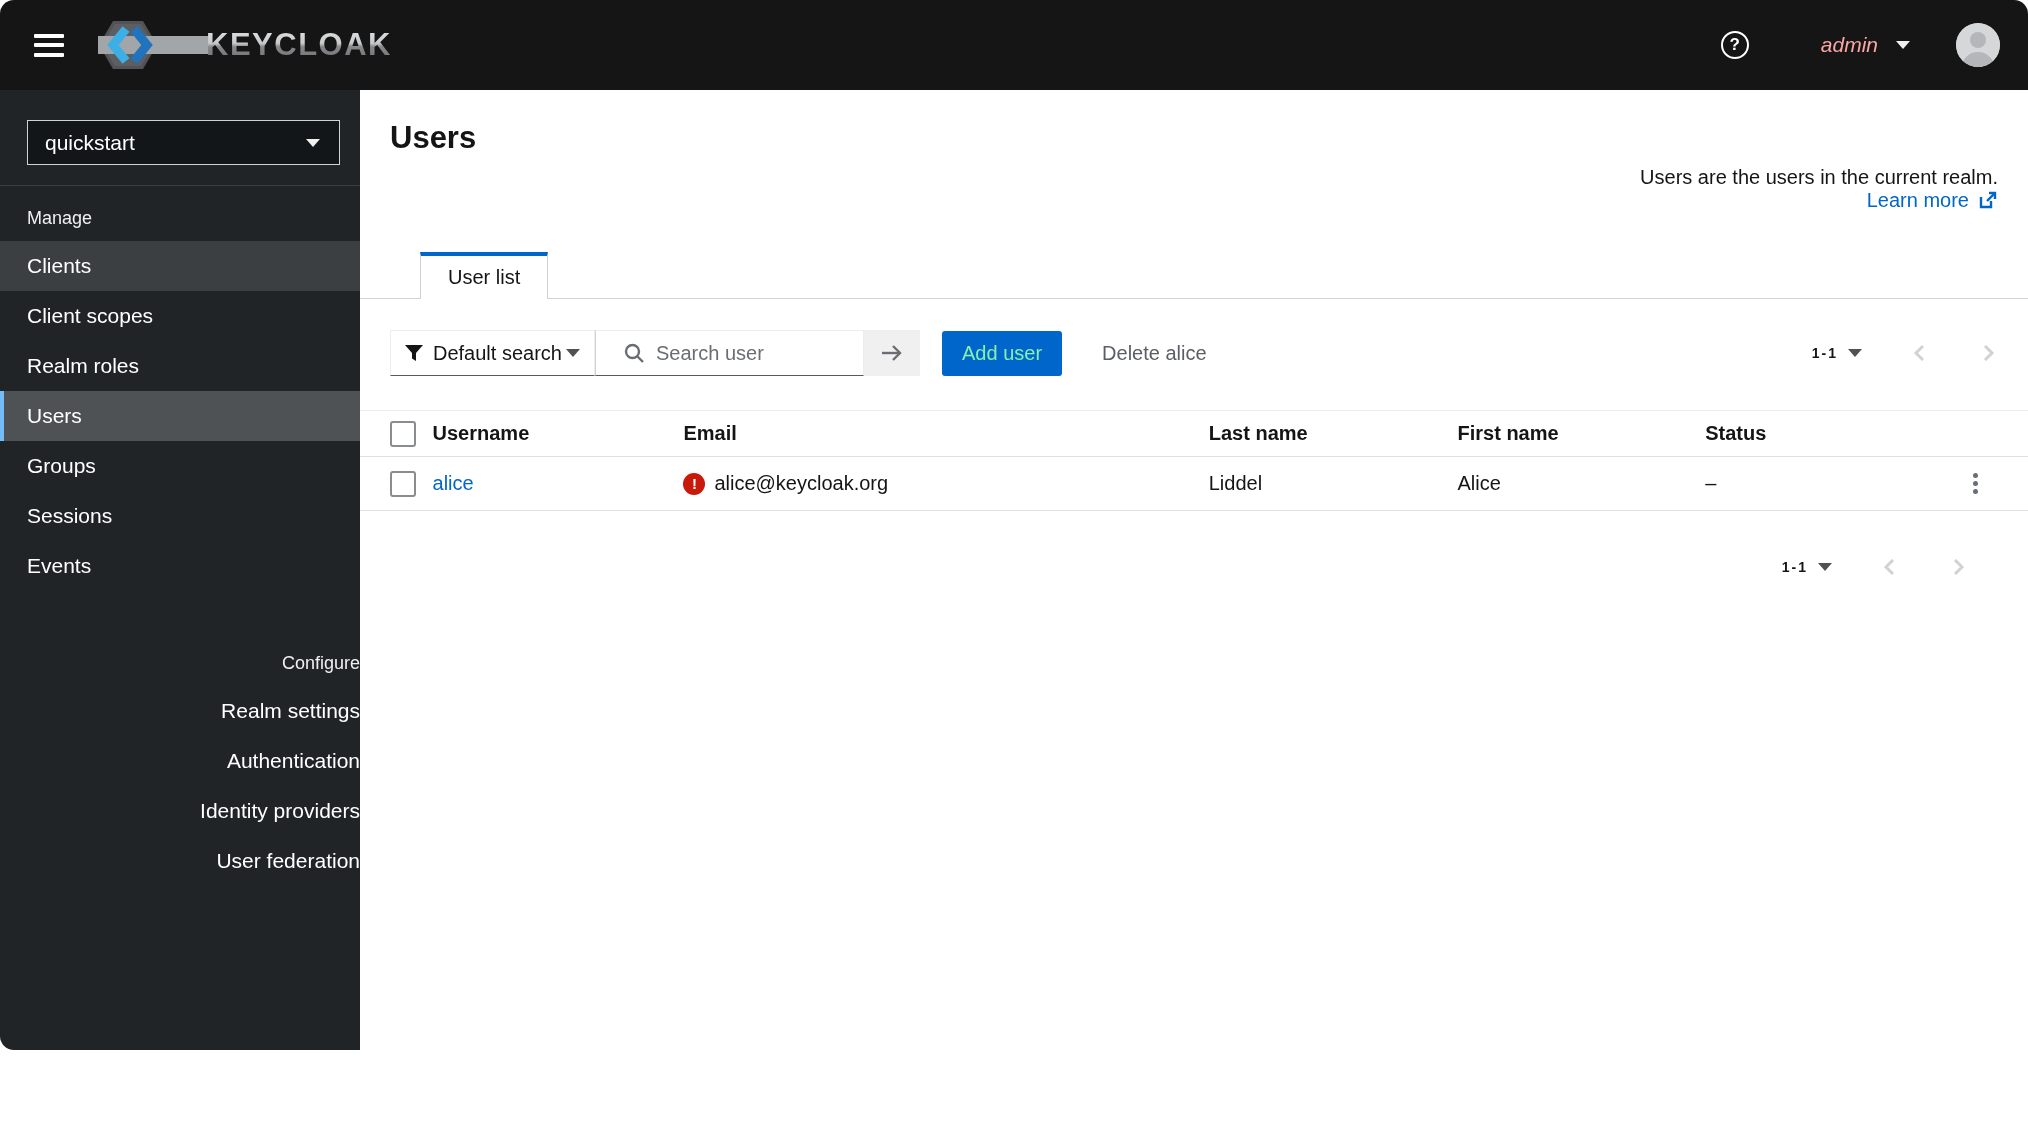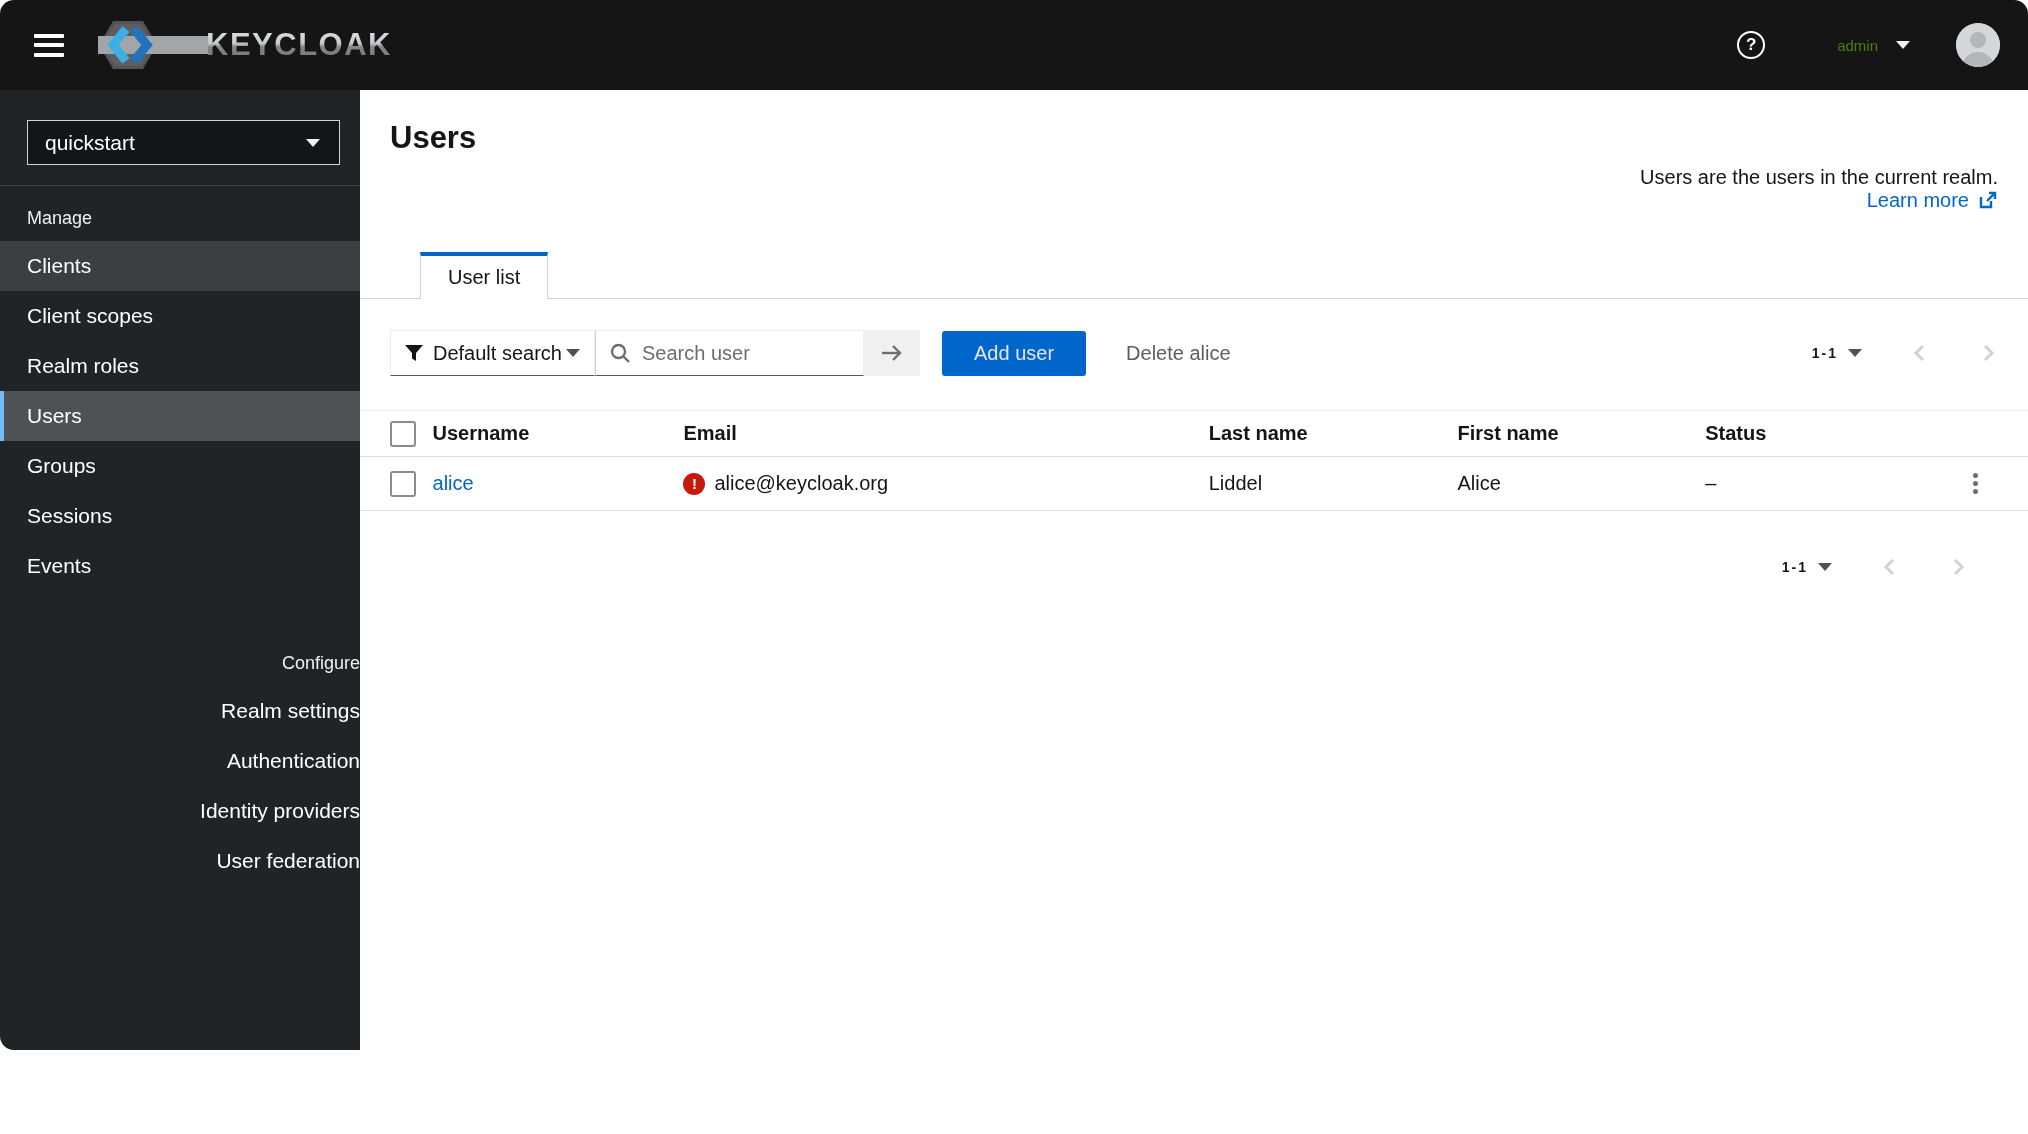--- a/index.html
+++ b/index.html
@@ -24,21 +24,21 @@
     background:linear-gradient(#e2e3e4, #c9cacc 45%, #85878a 55%, #6d6f72);
     -webkit-background-clip:text; background-clip:text;
     color:#a6a9ac; -webkit-text-fill-color:transparent;
   }
   .masthead-right { display:flex; align-items:center; padding-right:28px; }
   .help-btn {
     width:28px; height:28px; border-radius:50%; border:2px solid #fff; background:none;
     color:#fff; font-size:17px; font-weight:700; line-height:24px; text-align:center; padding:0; cursor:pointer;
   }
   .user-menu { display:flex; align-items:center; margin-left:72px; cursor:pointer; }
-  .user-name { color:#4d7c0f; font-size:15px; }
+  .user-name { color:#fca5a5; font-size:21px;font-style:italic; }
   .caret { width:0; height:0; border-left:7px solid transparent; border-right:7px solid transparent; }
   .caret-light { border-top:8px solid #f0f0f0; }
   .caret-dark { border-top:8px solid #4f5255; }
   .user-menu .caret { margin-left:18px; }
   .avatar { width:44px; height:44px; border-radius:50%; background:#d6d7d9; margin-left:46px; overflow:hidden; cursor:pointer; }
 
   
   .sidebar { position:absolute; top:90px; left:0; bottom:0; width:360px; background:#212427; }
   .realm-selector {
     margin:30px 20px 0 27px; width:313px; height:45px; background:#131619;
@@ -72,28 +72,28 @@
   
   .toolbar { margin:31px 30px 0 30px; height:46px; display:flex; align-items:center; }
   .filter-dropdown {
     width:205px; height:46px; background:#fff; border:1px solid #ededed; border-bottom:1px solid #57595c;
     display:flex; align-items:center; padding:0 14px; font-size:20px; cursor:pointer;
   }
   .filter-dropdown svg { margin-right:10px; flex:none; }
   .filter-dropdown .caret { margin-left:auto; }
   .search-box {
     width:269px; height:46px; background:#fff; border:1px solid #ededed; border-bottom:1px solid #57595c;
-    border-left:1px solid #d2d2d2; display:flex; align-items:center; padding:0 10px 0 14px;
+    border-left:1px solid #d2d2d2; display:flex; align-items:center; padding:0 10px 0 28px;
   }
   .search-box svg { flex:none; margin-right:10px; }
   .search-box input { border:none; outline:none; width:100%; font-size:20px; font-family:"Liberation Sans",sans-serif; color:#151515; background:transparent; }
   .search-box input::placeholder { color:#6a6e73; }
   .search-go { width:56px; height:46px; background:#f0f0f0; border:none; display:flex; align-items:center; justify-content:center; cursor:pointer; }
   .btn-primary {
-    margin-left:22px; height:45px; padding:0 32px; background:#0066cc; color:#e5e5e5;
+    margin-left:22px; height:45px; padding:0 20px; background:#0066cc; color:#86efac;
     border:none; border-radius:3px; font-size:20px; font-family:"Liberation Sans",sans-serif; cursor:pointer;
   }
   .btn-plain { margin-left:40px; background:none; border:none; padding:0; font-size:20px; color:#5b5e63; font-family:"Liberation Sans",sans-serif; cursor:pointer; }
 
   .pagination { margin-left:auto; display:flex; align-items:center; }
   .pag-count { font-size:14px; font-weight:700; letter-spacing:2px; color:#151515; }
   .pagination .caret { margin-left:10px; cursor:pointer; }
   .pag-chevron { margin-left:48px; display:flex; align-items:center; cursor:default; }
   .pagination.bottom { margin:45px 60px 0 auto; width:max-content; }
 

